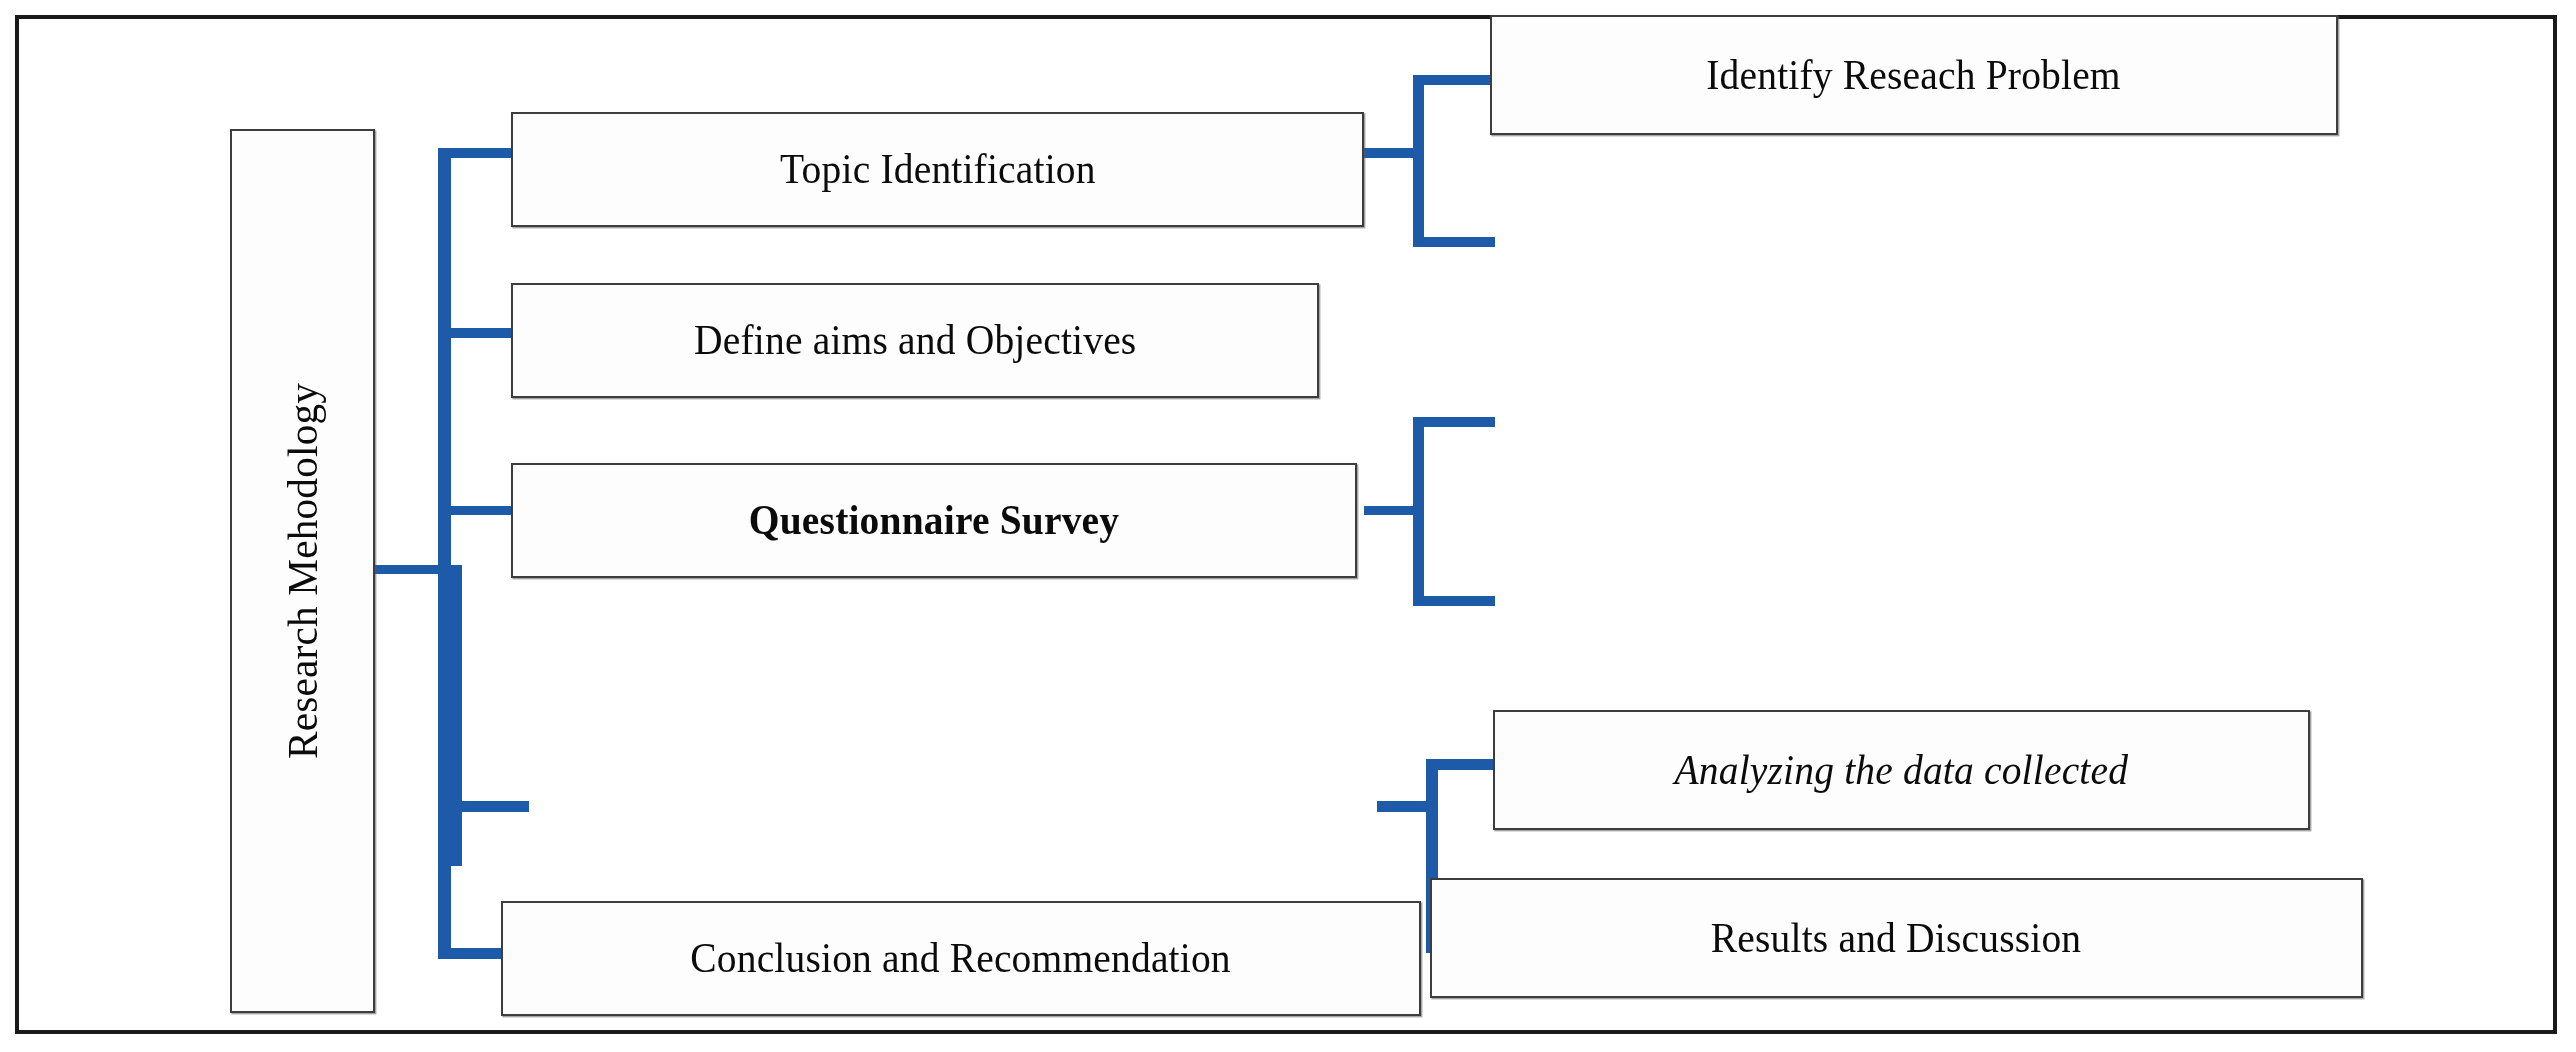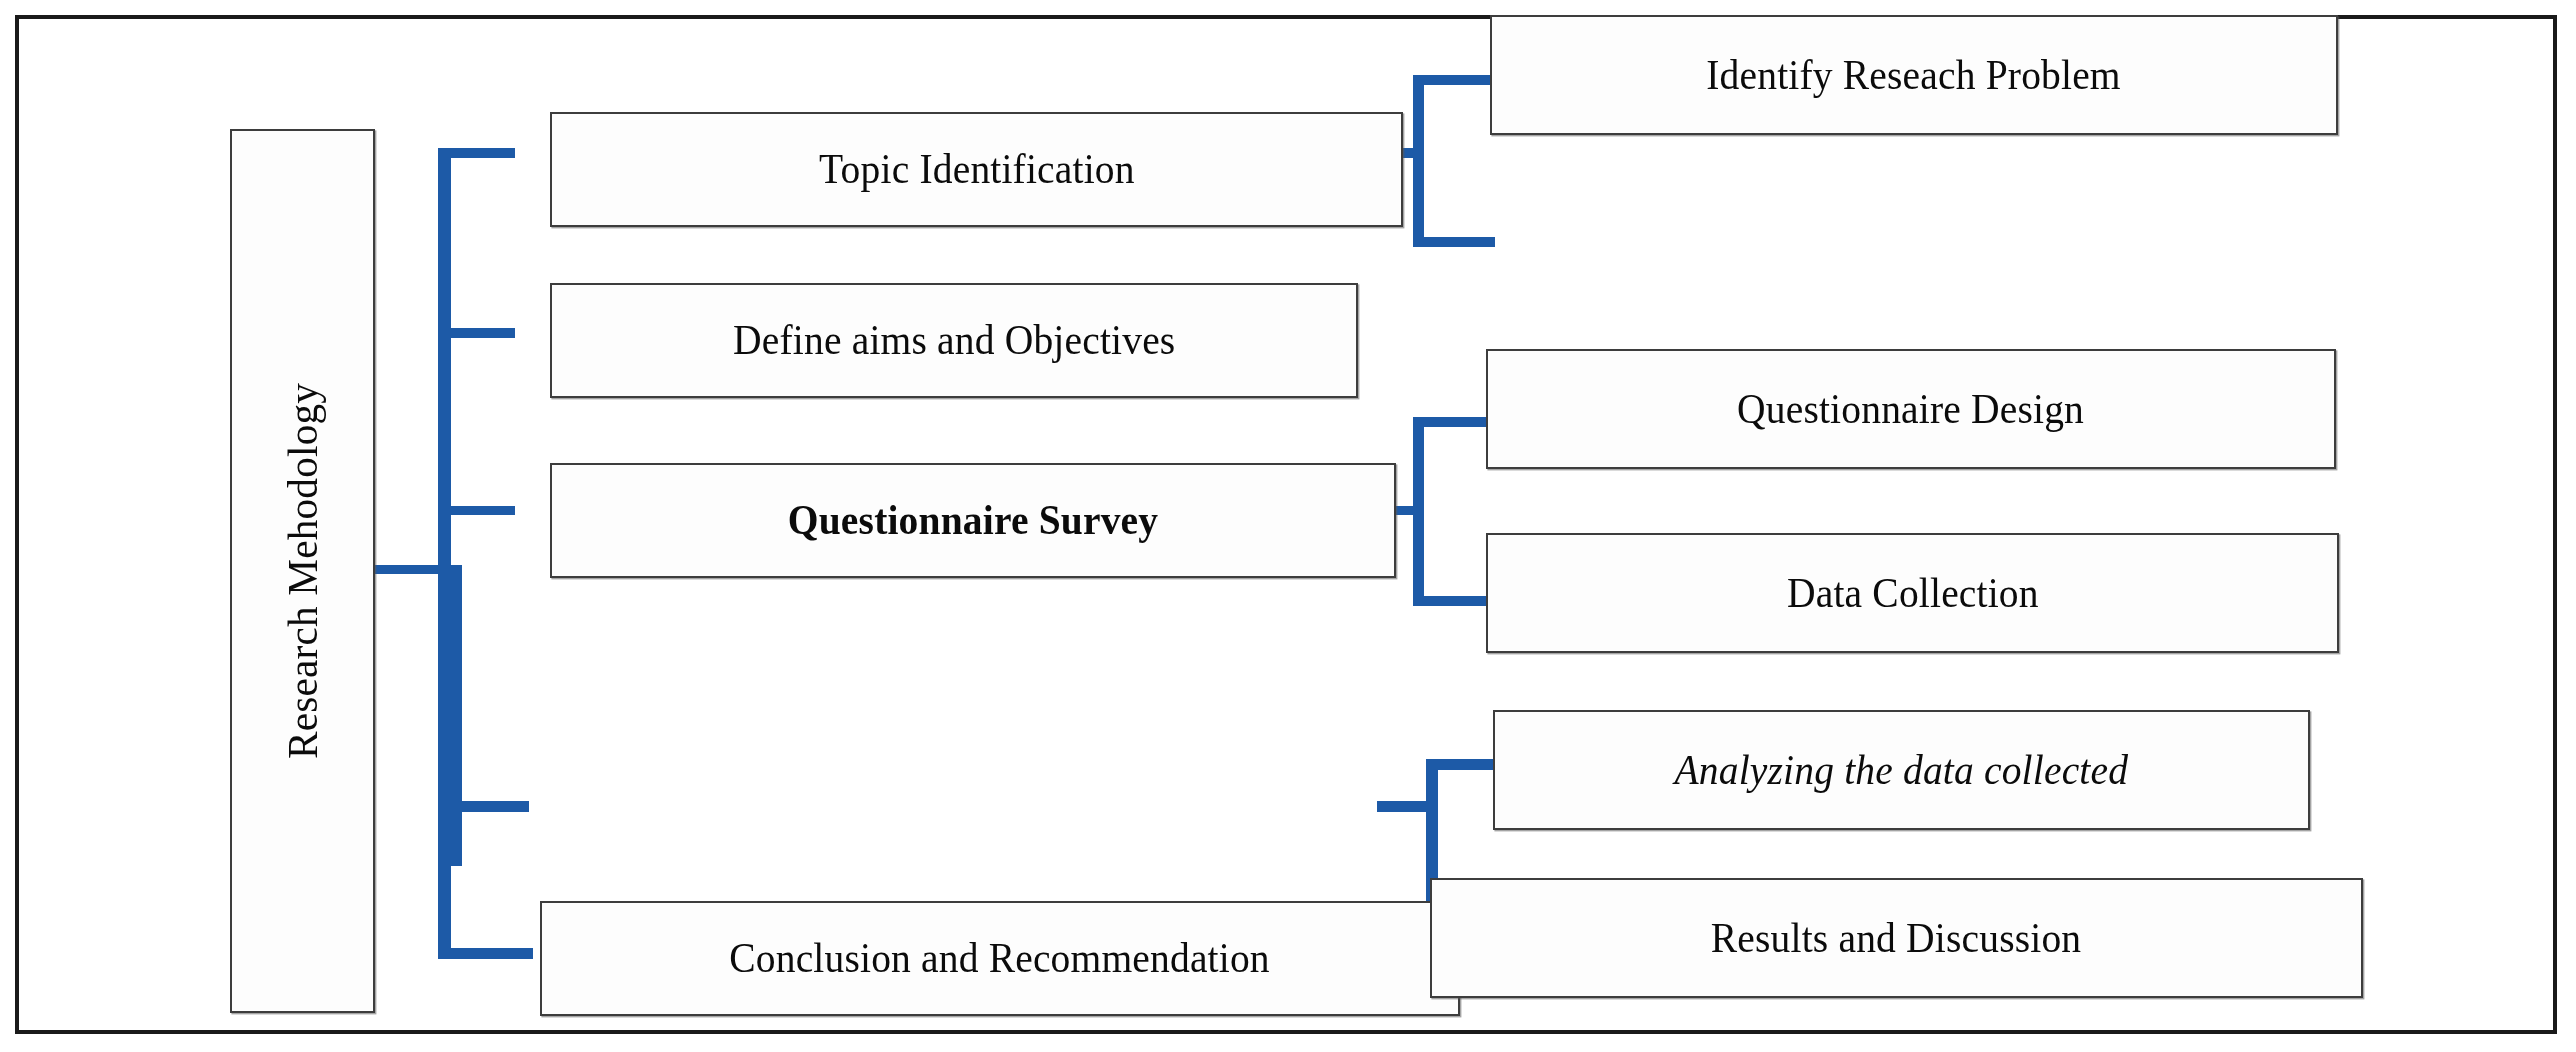--- a/index.html
+++ b/index.html
@@ -63,21 +63,21 @@
     transform: rotate(180deg) scaleY(0.96);
     font-size: 43px;
   }
   
   .conn {
     position: absolute;
     background: #1d5aa7;
     z-index: 2;
   }
   
-  .node.l1 { height: 115px; margin-left: 39px; }
+  .node.l1 { height: 115px; }
   .node.l2 { height: 120px; align-items: center; }
 </style>
 </head>
 <body>
 
 <div id="canvas">
 
   <div class="outer-frame"></div>
 
   <div class="conn" style="left:375px; top:565px; width:73px; height:9px;"></div>
@@ -132,27 +132,21 @@
 
   <div class="node l1" style="left:501px; top:901px; width:920px;">
     <span class="label">Conclusion and Recommendation</span>
   </div>
 
   <div class="node l2" style="left:1490px; top:15.3px; width:848px;">
     <span class="label">Identify Reseach Problem</span>
   </div>
 
 
-  <div class="node l2" style="left:1486px; top:349px; width:850px;">
-    <span class="label">Questionnaire Design</span>
-  </div>
 
-  <div class="node l2" style="left:1486px; top:533px; width:853px;">
-    <span class="label">Data Collection</span>
-  </div>
 
   <div class="node l2" style="left:1493px; top:710px; width:817px;font-style:italic;">
     <span class="label">Analyzing the data collected</span>
   </div>
 
   <div class="node l2" style="left:1430px; top:878px; width:933px;">
     <span class="label">Results and Discussion</span>
   </div>
 
 </div>

